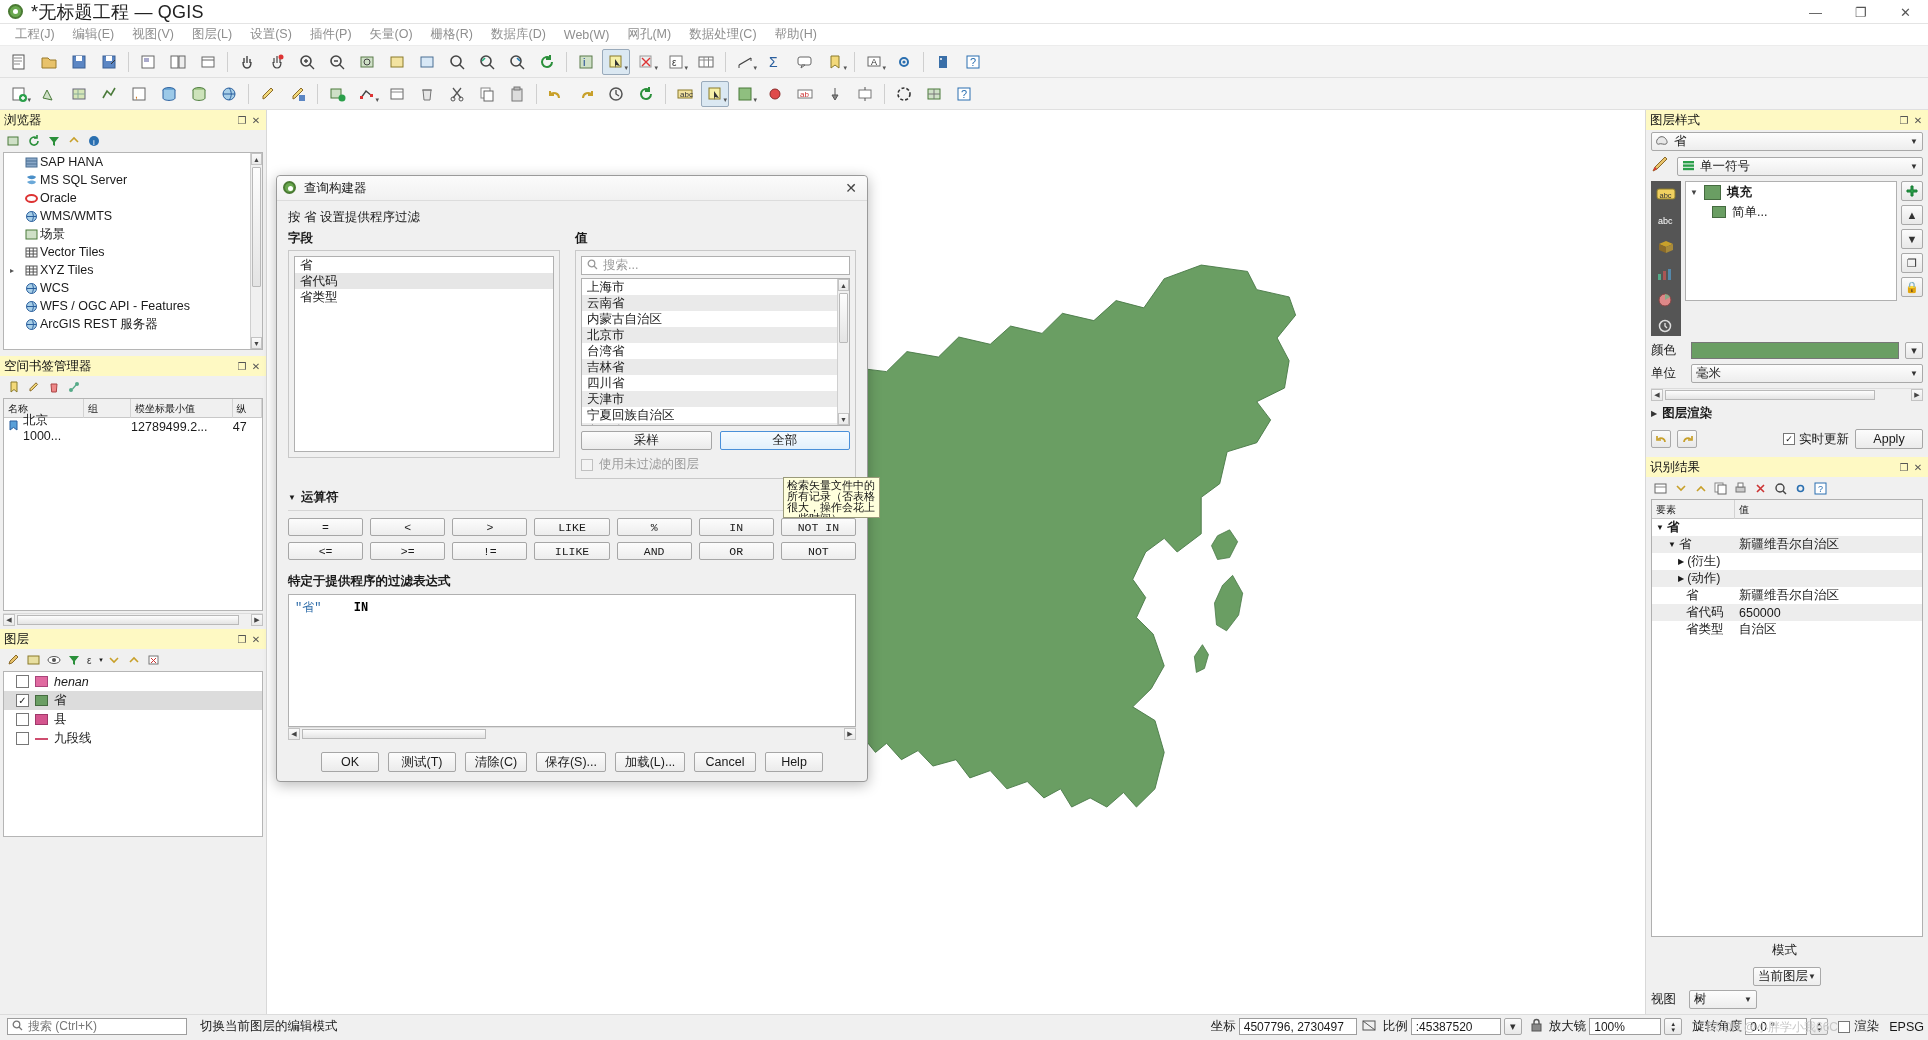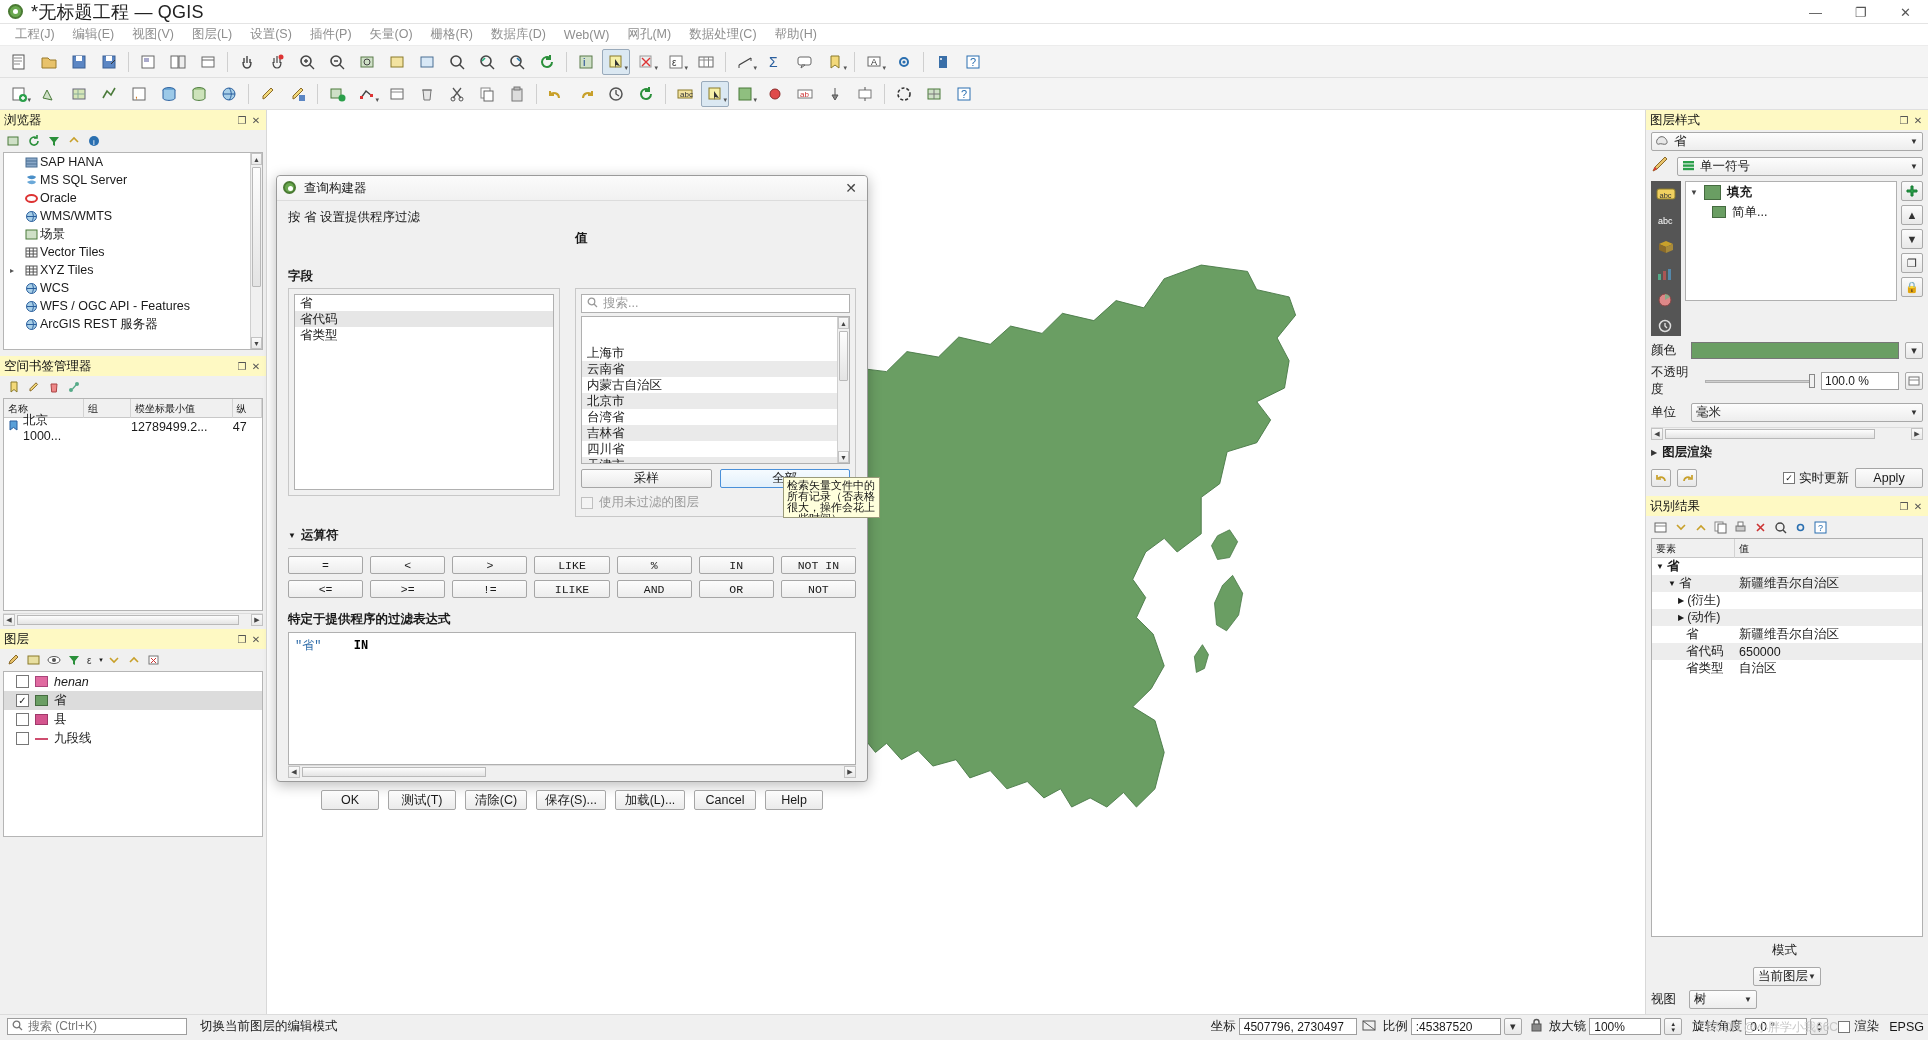--- a/index.html
+++ b/index.html
@@ -997,34 +997,20 @@
       </div>
     </div>
 
     <div style="padding:6px 5px 0;display:flex;flex-direction:column;gap:5px;">
       <div style="display:flex;align-items:center;gap:6px;">
         <span style="width:34px;">颜色</span>
         <div style="flex:1;height:17px;background:#6a9e63;border:1px solid #777;"></div>
         <span class="sbtn" style="width:16px;height:17px;">▾</span>
       </div>
       <div style="display:flex;align-items:center;gap:6px;">
-        <span style="width:48px;">不透明度</span>
-        <div style="flex:1;position:relative;height:16px;">
-          <div style="position:absolute;left:0;right:0;top:7px;height:3px;background:#cfcfcf;border:1px solid #b0b0b0;"></div>
-          <div style="position:absolute;right:0;top:1px;width:6px;height:14px;background:#f0f0f0;border:1px solid #888;"></div>
-        </div>
-        <div class="field" style="width:78px;justify-content:flex-start;">100.0 %</div>
-        <span class="sbtn" style="width:18px;height:18px;">
-          <svg width="12" height="12">
-              <rect x="1" y="2" width="10" height="8" fill="#fff" stroke="#777"></rect>
-              <path d="M1 5h10" stroke="#888"></path>
-            </svg>
-          </span>
-      </div>
-      <div style="display:flex;align-items:center;gap:6px;">
         <span style="width:34px;">单位</span>
         <div class="combo" style="flex:1;">
           <span class="cv">毫米</span>
           <span class="cc">▼</span>
         </div>
       </div>
       <div class="hscroll">
         <div class="lf">◀</div>
         <div class="thumb" style="width:210px;"></div>
         <div class="rt">▶</div>
@@ -1234,21 +1220,21 @@
         <div class="qgis-q" style="width:13px;height:13px;"></div>
       </span>
     <span class="dt">查询构建器</span>
     <span class="dx">✕</span>
   </div>
 
   <div style="padding:8px 11px 0;">按 省 设置提供程序过滤</div>
 
   <div style="display:flex;padding:4px 11px 0;gap:15px;">
     <div style="width:272px;">
-      <div style="font-weight:bold;padding-bottom:3px;margin-top:38px;">字段</div>
+      <div style="font-weight:bold;padding-bottom:3px;">字段</div>
     </div>
     <div style="flex:1;">
       <div style="font-weight:bold;padding-bottom:3px;">值</div>
     </div>
   </div>
 
   <div style="display:flex;padding:0 11px;gap:15px;align-items:flex-start;">
 
     <div class="grpbox" style="width:272px;padding:5px;">
       <div class="listbox" style="height:196px;">
@@ -1262,21 +1248,21 @@
       <div class="sear
 chbox searchbox">
         <span>
           <svg width="11" height="11">
               <circle cx="4.5" cy="4.5" r="3.3" fill="none" stroke="#999" stroke-width="1.3"></circle>
               <path d="M7 7l3 3" stroke="#999" stroke-width="1.3"></path>
             </svg></span>
         <span>搜索...</span>
       </div>
       <div class="listbox" style="height:148px;margin-top:3px;position:relative;">
-        <div style="position:absolute;left:0;right:12px;top:0;bottom:0;overflow:hidden;margin-top:28px;">
+        <div style="position:absolute;left:0;right:12px;top:0;bottom:0;overflow:hidden;">
           <div class="litem">上海市</div>
           <div class="litem alt">云南省</div>
           <div class="litem">内蒙古自治区</div>
           <div class="litem alt">北京市</div>
           <div class="litem">台湾省</div>
           <div class="litem alt">吉林省</div>
           <div class="litem">四川省</div>
           <div class="litem alt">天津市</div>
           <div class="litem">宁夏回族自治区</div>
           <div class="litem alt">安徽省</div>

